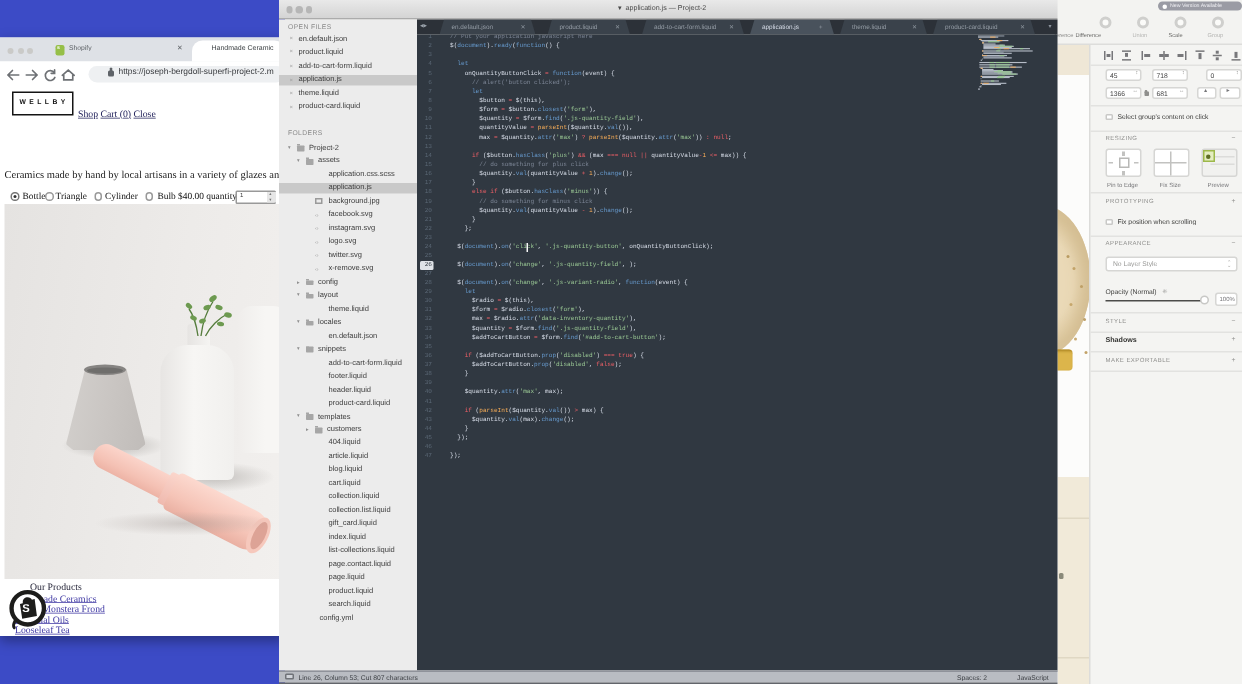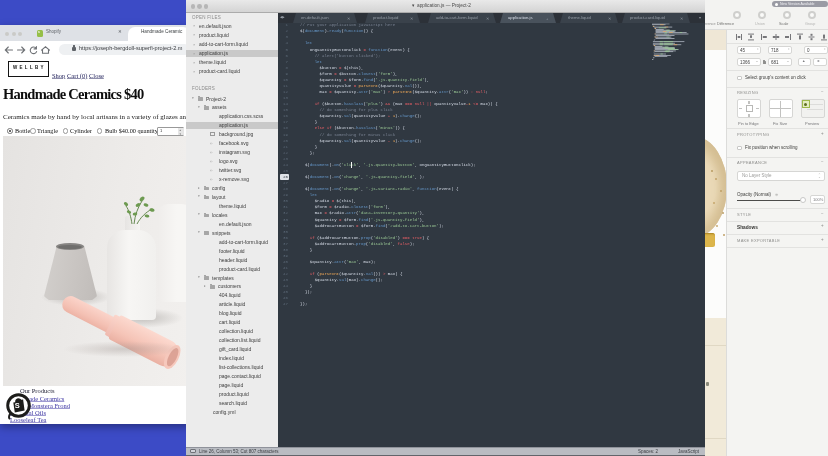--- a/index.html
+++ b/index.html
@@ -169,21 +169,20 @@
   <div class="abs" style="left:58.5px;top:18.5px;width:131.5px;height:11px;background:#eef0f2;border-radius:5.5px;"></div>
   <div class="abs" style="left:71.5px;top:22px;width:4.5px;height:3.6px;background:#5f6368;border-radius:1px;"></div>
     <div class="abs" style="left:72.5px;top:20.3px;width:2.4px;height:2.4px;border:0.9px solid #5f6368;border-radius:50% 50% 0 0;border-bottom:none;"></div>
   <div class="t" style="left:79px;top:20.2px;font-size:11.2px;color:#37393d;">https://joseph-bergdoll-superfi-project-2.m</div>
 
   <div class="abs" id="content" style="left:0;top:32px;width:190px;height:367px;background:#fff;overflow:hidden;">
 
     <div class="abs" style="left:8px;top:4px;width:41px;height:16px;border:1px solid #141414;"></div>
     <div class="t" style="left:12.5px;top:8px;font-size:9px;font-weight:bold;letter-spacing:4.6px;color:#111;">WELLBY</div>
     <div class="t" style="left:52px;top:14.5px;font-family:'Liberation Serif',serif;font-size:13px;color:#20205a;"><u>Shop</u>&nbsp;<u>Cart (0)</u>&nbsp;<u>Close</u></div>
-    <div class="abs" style="left:3px;top:29px;font-family:'Liberation Serif',serif;font-size:14.5px;letter-spacing:-0.75px;font-weight:bold;color:#0d0d0d;white-space:nowrap;">Handmade Ceramics $40</div>
     <div class="t" style="left:3px;top:55.5px;font-family:'Liberation Serif',serif;font-size:14px;color:#1a1a1a;">Ceramics made by hand by local artisans in a variety of glazes and shapes.</div>
 
     <div class="abs" style="left:7px;top:71px;width:5.5px;height:5.5px;border:0.9px solid #777;border-radius:50%;background:#fff;"></div>
     <div class="abs" style="left:8.7px;top:72.7px;width:2.8px;height:2.8px;border-radius:50%;background:#333;"></div>
     <div class="abs" style="left:30px;top:71px;width:5.5px;height:5.5px;border:0.9px solid #999;border-radius:50%;background:#fff;"></div>
     <div class="abs" style="left:62.5px;top:71px;width:5.5px;height:5.5px;border:0.9px solid #999;border-radius:50%;background:#fff;"></div>
     <div class="abs" style="left:96.5px;top:71px;width:5.5px;height:5.5px;border:0.9px solid #999;border-radius:50%;background:#fff;"></div>
     <div class="t" style="left:15px;top:70px;font-family:'Liberation Serif',serif;font-size:12.5px;color:#111;">Bottle</div>
     <div class="t" style="left:37px;top:70px;font-family:'Liberation Serif',serif;font-size:12.5px;color:#111;">Triangle</div>
     <div class="t" style="left:70px;top:70px;font-family:'Liberation Serif',serif;font-size:12.5px;color:#111;">Cylinder</div>

